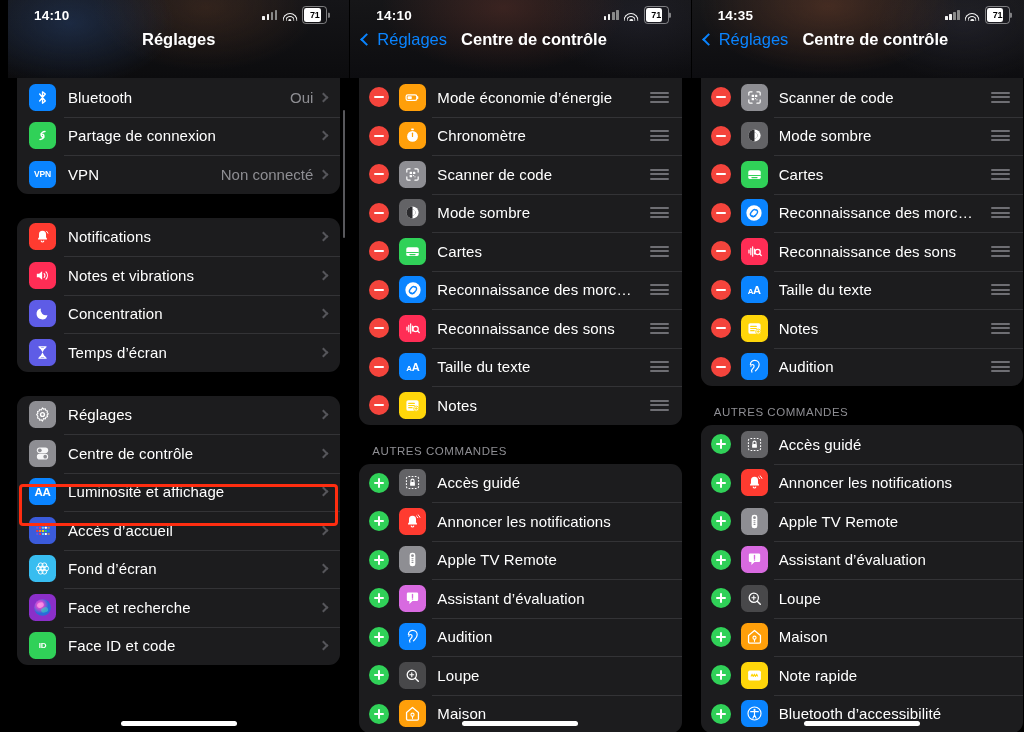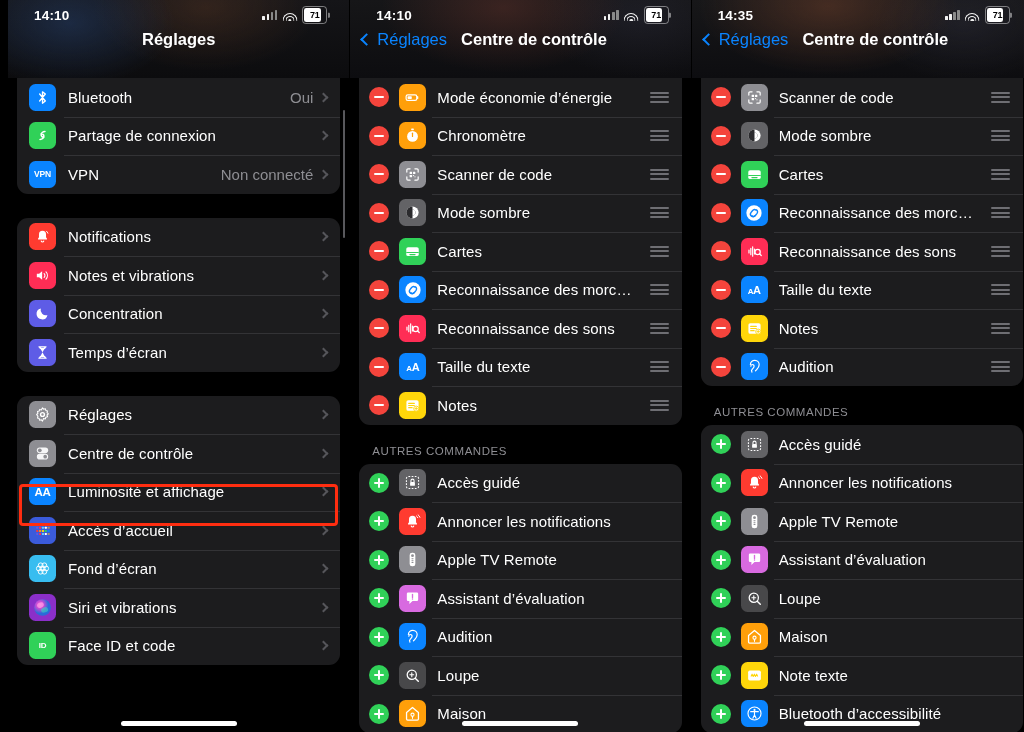--- a/index.html
+++ b/index.html
@@ -318,21 +318,21 @@
                       <stop offset="0" stop-color="#ff7ad9"></stop>
                       <stop offset=".45" stop-color="#c94bd6"></stop>
                       <stop offset="1" stop-color="#2a6bd8"></stop>
                     </radialGradient>
                   </defs>
                   <circle cx="12" cy="12" r="10.5" fill="url(#sg)"></circle>
                   <ellipse cx="9.4" cy="9" rx="4.4" ry="3.2" fill="#ff9ae6" opacity=".75" transform="rotate(-25 9.4 9)"></ellipse>
                   <ellipse cx="14.6" cy="15" rx="4.6" ry="3.3" fill="#35e0c0" opacity=".55" transform="rotate(-20 14.6 15)"></ellipse>
                 </svg>
               </span>
-              <span class="lbl">Siri et vibrations</span>
+              <span class="lbl">Face et recherche</span>
               <span class="right">
                 <span class="chevron"></span>
               </span>
             </div>
             <div class="row">
               <span class="ic" style="background:#30d158">
                 <span style="font-size:8px;font-weight:800;letter-spacing:-.3px">ID</span>
               </span>
               <span class="lbl">Face ID et code</span>
               <span class="right">
@@ -935,21 +935,21 @@
               <span class="badge plus">
                 <b class="h"></b>
                 <b class="v"></b>
               </span>
               <span class="ic" style="background:#ffd60a">
                 <svg width="17" height="17" viewBox="0 0 24 24" fill="none">
                   <rect x="3" y="5" width="18" height="14" rx="2.4" fill="#fff"></rect>
                   <path d="M7 13.5l1.6-3.4 1.6 3.4 1.6-3.4 1.6 3.4 1.6-3.4 1.6 3.4" stroke="#ffd60a" stroke-width="1.5" stroke-linejoin="round" fill="none"></path>
                 </svg>
               </span>
-              <span class="lbl">Note texte</span>
+              <span class="lbl">Note rapide</span>
             </div>
             <div class="erow">
               <span class="badge plus">
                 <b class="h"></b>
                 <b class="v"></b>
               </span>
               <span class="ic" style="background:#0a84ff">
                 <svg width="17" height="17" viewBox="0 0 24 24" fill="none">
                   <circle cx="12" cy="12" r="9.2" stroke="#fff" stroke-width="1.6"></circle>
                   <circle cx="12" cy="6.9" r="1.5" fill="#fff"></circle>

